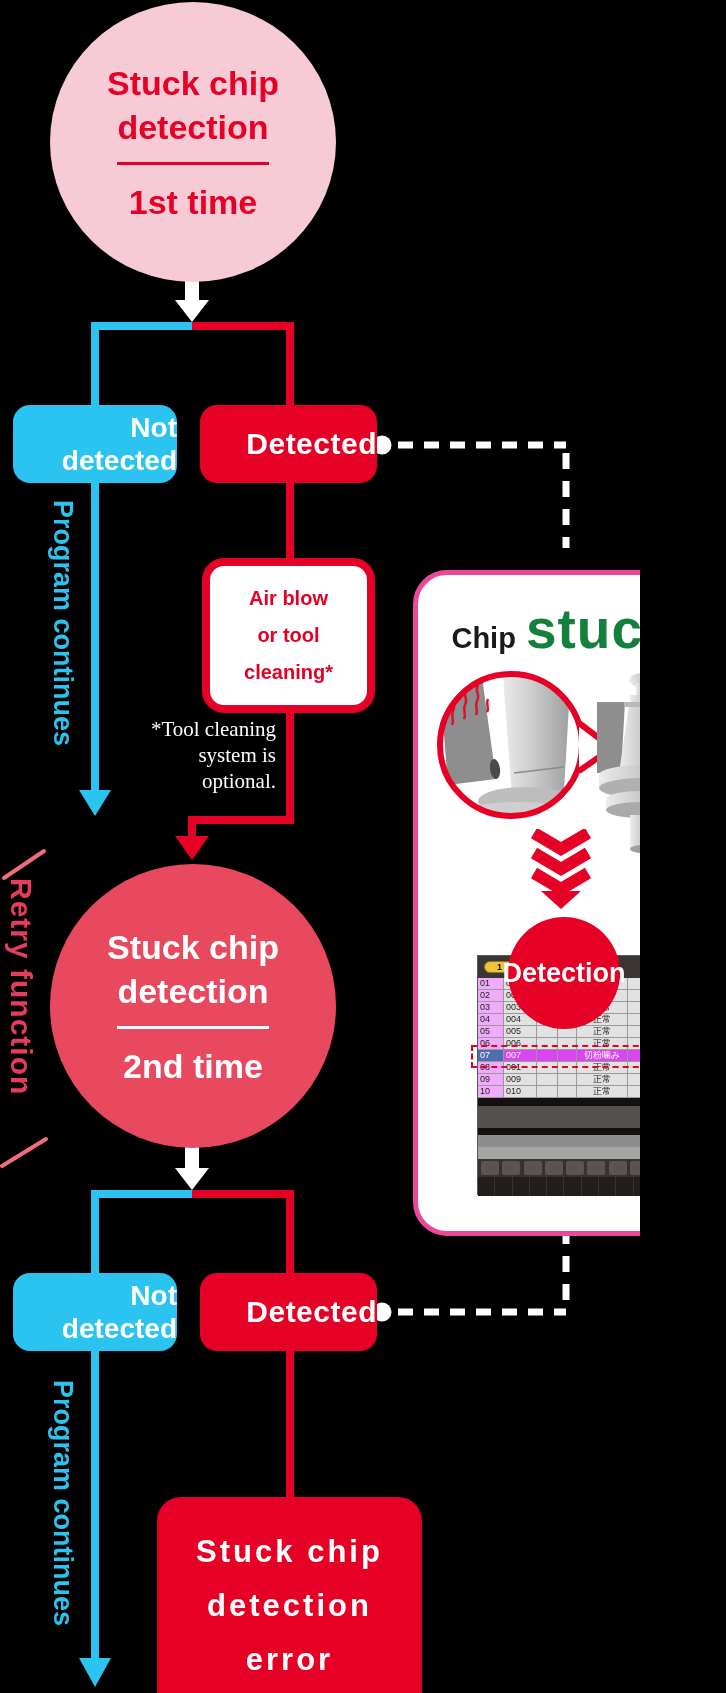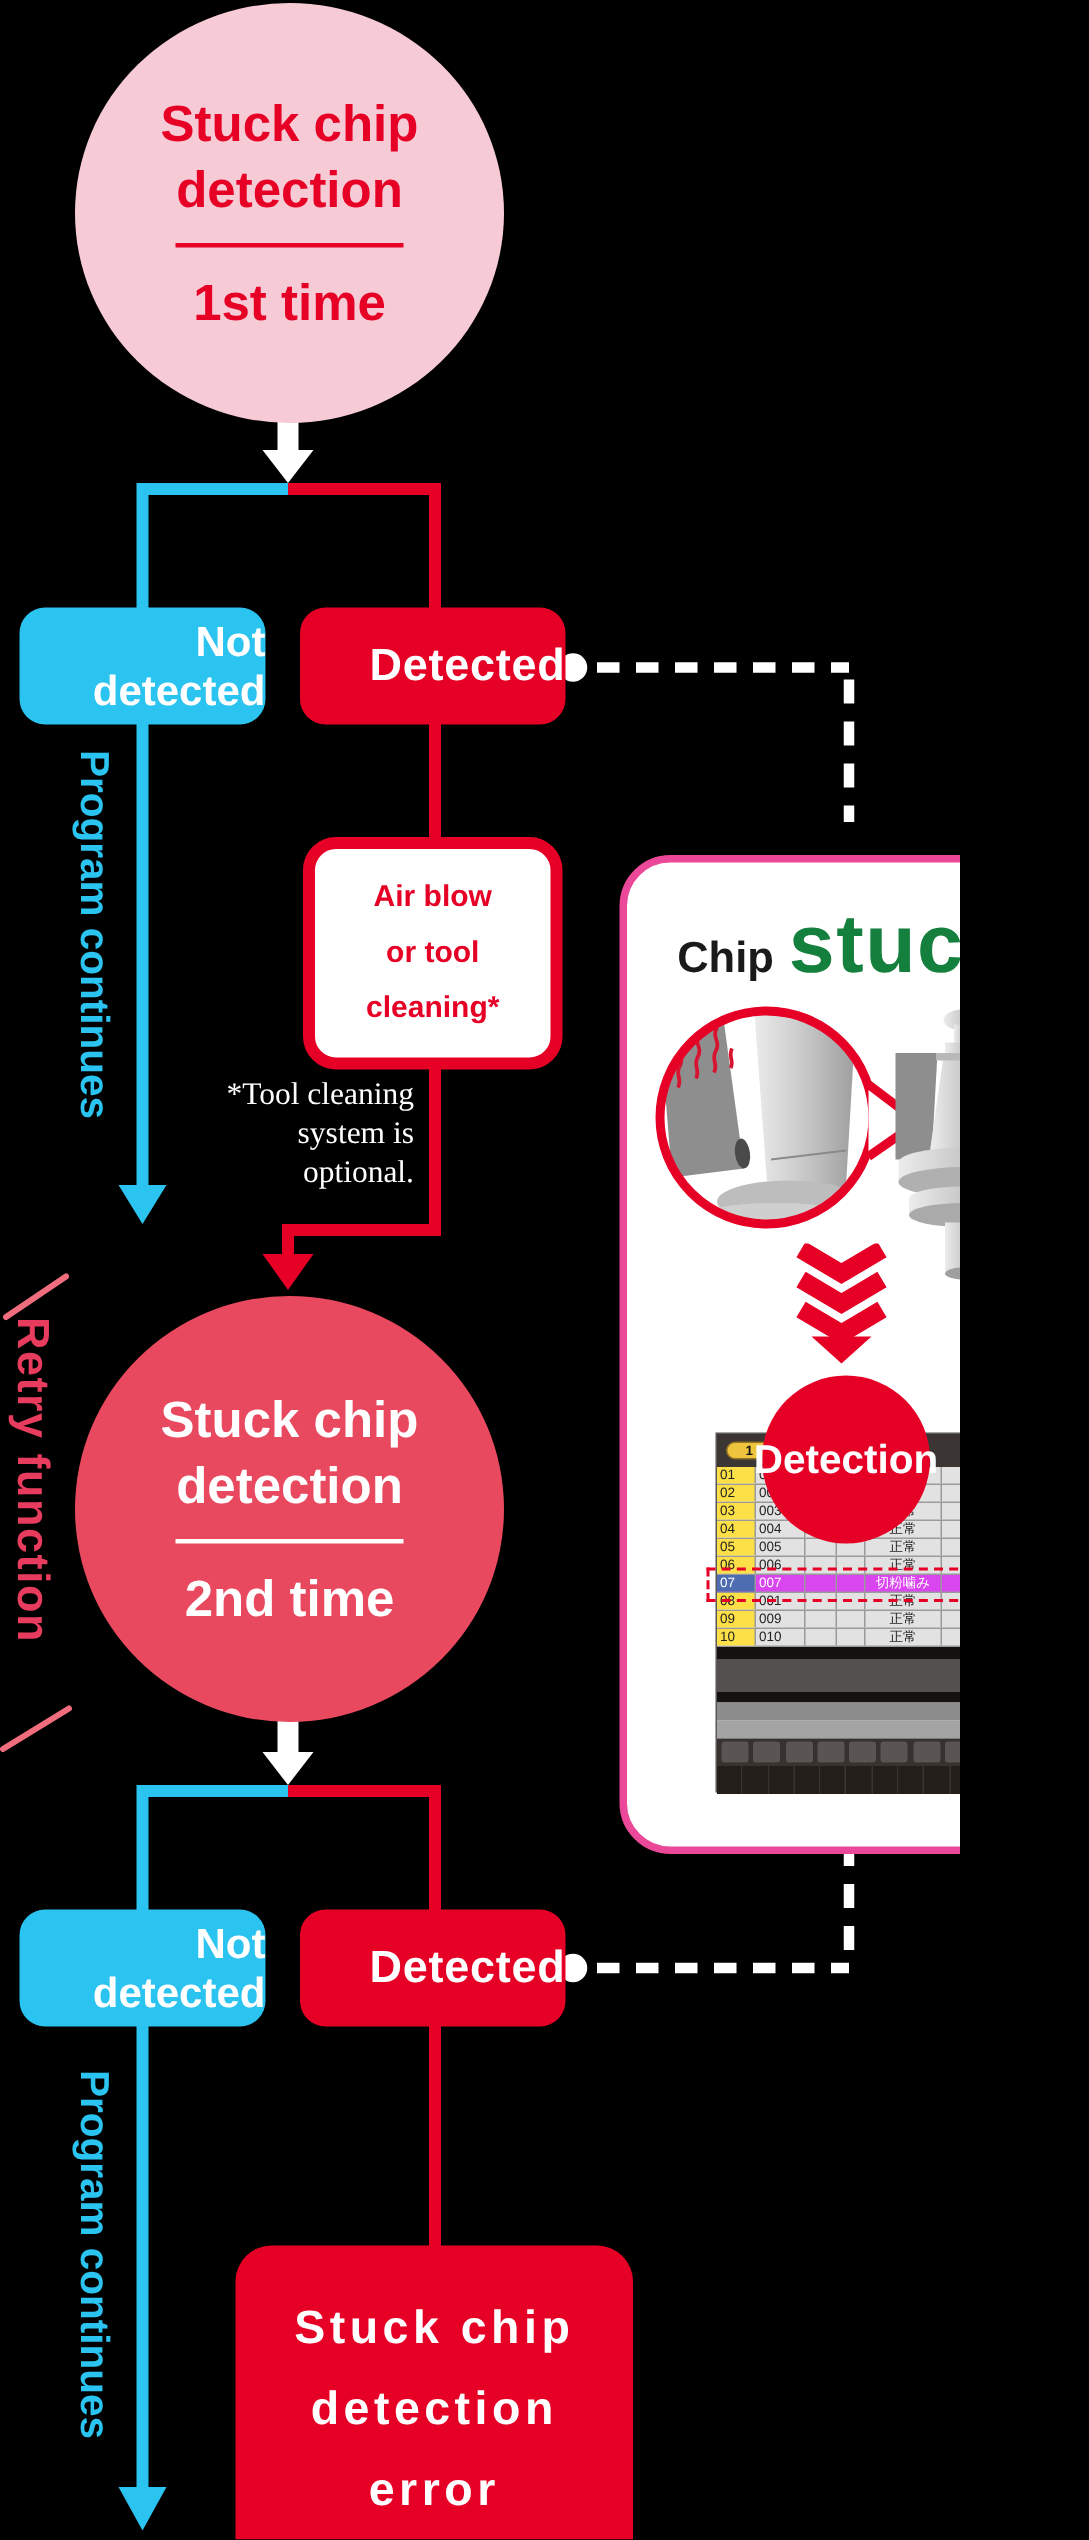--- a/index.html
+++ b/index.html
@@ -63,21 +63,21 @@
   
   .screen{position:absolute;left:59px;top:380px;width:175px;height:240px;background:#e9e9e9;
           border:1px solid #5a5a5a;box-sizing:border-box;font-size:9px;color:#222;}
   .s-header{height:22px;background:#3b3633;position:relative;}
   .s-tab{position:absolute;left:6px;top:5px;width:31px;height:12px;background:#eec43e;
          border:1px solid #93731f;border-radius:6px;box-sizing:border-box;color:#111;
          font-weight:bold;text-align:center;line-height:10px;font-size:9px;}
   .mrow{display:flex;height:12px;border-bottom:1px solid #9a9a9a;background:#e2e2e2;box-sizing:border-box;}
   .mcell{border-right:1px solid #9a9a9a;box-sizing:border-box;padding-left:2px;line-height:11px;
          overflow:hidden;white-space:nowrap;}
-  .mc0{width:26px;background:#fde047;}
+  .mc0{width:26px;background:#f0abfc;}
   .mc1{width:33px;} .mc2{width:21px;} .mc3{width:19px;}
   .mc4{width:51px;text-align:center;padding-left:0;}
   .mc5{width:23px;border-right:none;}
   .mrow.hl{background:#d946ef;color:#fff;}
   .mrow.hl .mc0{background:#4e6cb0;}
   .s-bar1{height:8px;background:#141110;}
   .s-panel1{height:22px;background:#545050;}
   .s-bar2{height:7px;background:#141110;}
   .s-gray1{height:12px;background:#8d8d8d;}
   .s-gray2{height:12px;background:#a4a4a4;}

